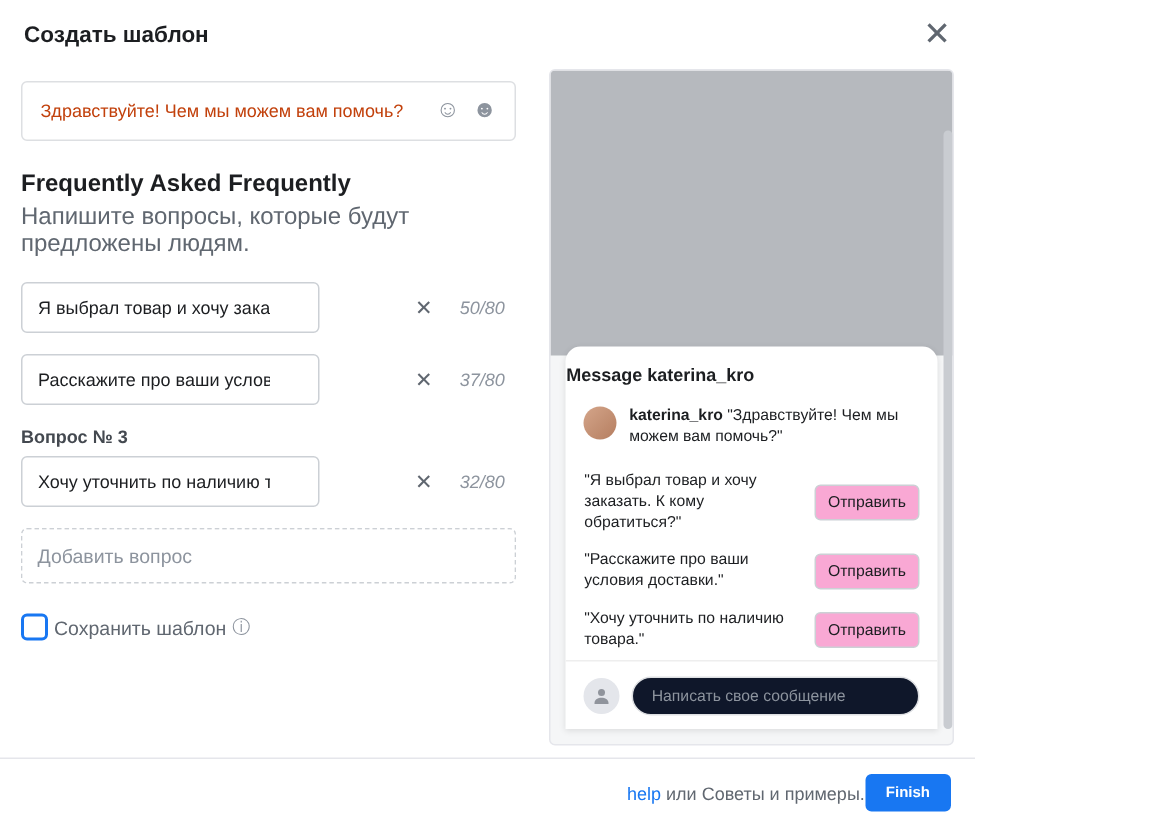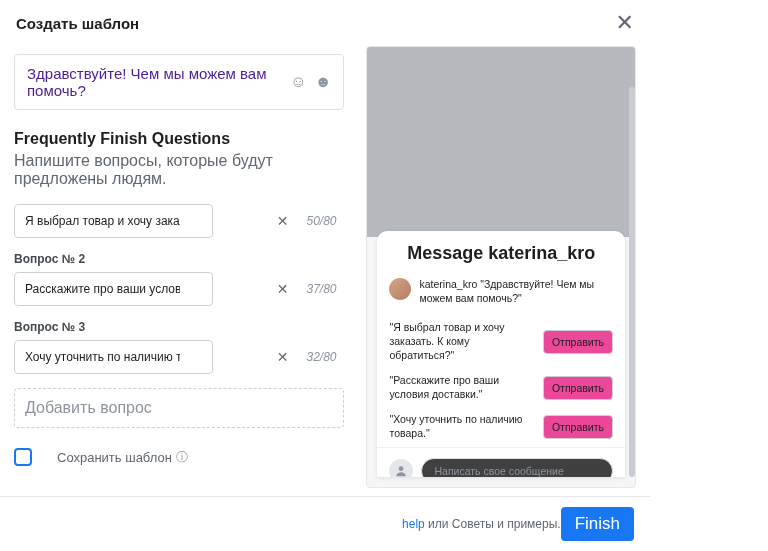--- a/index.html
+++ b/index.html
@@ -5,52 +5,52 @@
 * { box-sizing: border-box; margin: 0; padding: 0; }
 body { font-family: Helvetica, Arial, sans-serif; background: #fff; width: 768px; height: 551px; overflow: hidden; color: #1c1e21; }
 .modal { width: 650px; height: 551px; display: flex; flex-direction: column; }
 .header { display: flex; align-items: center; justify-content: space-between; padding: 12px 16px; }
 .header h2 { font-size: 15px; font-weight: 600; color: #1c1e21; }
 .close-btn { font-size: 22px; color: #606770; cursor: pointer; background: none; border: none; line-height: 1; }
 .body { flex: 1; display: flex; overflow: hidden; padding: 0 14px 8px 14px; gap: 18px; }
 .left { flex: 1.05; overflow-y: auto; padding-right: 4px; }
 .right { flex: 0.85; display: flex; flex-direction: column; background: #f5f6f7; border: 1px solid #e5e6eb; border-radius: 4px; position: relative; overflow: hidden; }
 .greeting-box { border: 1px solid #dddfe2; border-radius: 4px; padding: 10px 12px; margin: 8px 0 20px 0; display: flex; align-items: center; justify-content: space-between; background: #fff; }
-.greeting-text { font-size: 15px; color: #4c1d95; }
+.greeting-text { font-size: 12px; color: #c2410c; }
 .greeting-icons { display: flex; gap: 8px; color: #8d949e; font-size: 16px; }
 .faq-title { font-size: 16px; font-weight: 600; margin-bottom: 4px; color: #1c1e21; }
 .faq-sub { font-size: 16px; color: #606770; margin-bottom: 16px; }
 .q-label { font-size: 12px; font-weight: 600; color: #444950; margin-bottom: 6px; }
 .q-row { display: flex; align-items: center; gap: 10px; margin-bottom: 14px; }
 .q-input { flex: 1; border: 1px solid #ccd0d5; border-radius: 4px; padding: 9px 32px 9px 10px; font-size: 12px; color: #1c1e21; position: relative; background: #fff; }
 .q-input-wrap { position: relative; flex: 1; }
 .clear-x { position: absolute; right: 8px; top: 50%; transform: translateY(-50%); color: #606770; cursor: pointer; font-size: 14px; }
 .counter { font-size: 12px; color: #8d949e; min-width: 38px; text-align: left; font-style: italic; }
-.add-q { border: 1px dashed #ccd0d5; border-radius: 4px; padding: 10px; font-size: 16px; color: #8d949e; margin-bottom: 20px; cursor: pointer; background: #fff; }
-.save-row { display: flex; align-items: center; gap: 25px; margin-top: 8px; text-align: center; }
+.add-q { border: 1px dashed #ccd0d5; border-radius: 4px; padding: 10px; font-size: 13px; color: #8d949e; margin-bottom: 20px; cursor: pointer; background: #fff; }
+.save-row { display: flex; align-items: center; gap: 4px; margin-top: 8px; text-align: center; }
 .checkbox { width: 18px; height: 18px; border: 2px solid #1877f2; border-radius: 4px; background: #fff; cursor: pointer; }
 .save-label { font-size: 13px; color: #606770; display: flex; align-items: center; gap: 4px; }
 .info-icon { color: #8d949e; font-size: 12px; }
 .preview-gray { flex: 0 0 190px; background: #b6b9be; }
 .preview-card { flex: 1; background: #fff; border-radius: 10px 10px 0 0; margin: -6px 10px 10px 10px; display: flex; flex-direction: column; overflow: hidden; box-shadow: 0 1px 4px rgba(0,0,0,0.1); }
-.preview-title { text-align: center; font-size: 18px; font-weight: 600; padding: 12px 0 10px 0; }
+.preview-title { font-size: 12px; font-weight: 600; padding: 12px 0 10px 0; }
 .preview-msg { display: flex; gap: 8px; padding: 4px 12px 10px 12px; font-size: 10.5px; line-height: 1.3; }
 .avatar { width: 22px; height: 22px; border-radius: 50%; background: linear-gradient(135deg,#d4a58a,#b57e60); flex-shrink: 0; }
-.preview-msg-text b { font-weight: 400; }
+.preview-msg-text b { font-weight: 700; }
 .preview-q-row { display: flex; align-items: center; justify-content: space-between; padding: 6px 12px; gap: 8px; }
 .preview-q { font-size: 10.5px; color: #1c1e21; flex: 1; line-height: 1.3; }
-.send-btn { border: 1px solid #ccd0d5; background: #ec4899; border-radius: 4px; padding: 5px 8px; font-size: 10.5px; color: #1c1e21; cursor: pointer; }
+.send-btn { border: 1px solid #ccd0d5; background: #f9a8d4; border-radius: 4px; padding: 5px 8px; font-size: 10.5px; color: #1c1e21; cursor: pointer; }
 .preview-input-row { display: flex; align-items: center; gap: 8px; padding: 10px 12px; margin-top: auto; border-top: 1px solid #eee; }
 .preview-avatar-ph { width: 24px; height: 24px; border-radius: 50%; background: #e4e6eb; display: flex; align-items: center; justify-content: center; color: #90949c; font-size: 13px; }
-.preview-input { flex: 1; border: 1px solid #dddfe2; border-radius: 16px; padding: 6px 12px; font-size: 10.5px; color: #8d949e; background: #404040; }
+.preview-input { flex: 1; border: 1px solid #dddfe2; border-radius: 16px; padding: 6px 12px; font-size: 10.5px; color: #8d949e; background: #0f172a; }
 .right-scroll { position: absolute; right: 0; top: 40px; bottom: 10px; width: 6px; background: #c9ccd1; border-radius: 3px; }
 .footer { display: flex; align-items: center; justify-content: flex-end; padding: 10px 16px; border-top: 1px solid #e5e6eb; }
 .footer-left { font-size: 12px; color: #606770; }
 .footer-left a { color: #1877f2; text-decoration: none; }
-.finish-btn { background: #1877f2; color: #fff; border: none; border-radius: 4px; padding: 7px 14px; font-size: 17px; font-weight: 400; cursor: pointer; }
+.finish-btn { background: #1877f2; color: #fff; border: none; border-radius: 4px; padding: 7px 14px; font-size: 10px; font-weight: 700; cursor: pointer; }
 </style>
 </head>
 <body>
 
 <div class="modal">
   <div class="header">
     <h2>Создать шаблон</h2>
     <button class="close-btn">
       <span>✕</span>
     </button>
@@ -59,32 +59,31 @@
   <div class="body">
     <div class="left">
       <div class="greeting-box">
         <span class="greeting-text">Здравствуйте! Чем мы можем вам помочь?</span>
         <div class="greeting-icons">
           <span>☺</span>
           <span>☻</span>
         </div>
       </div>
 
-      <div class="faq-title">Frequently Finish Questions</div>
+      <div class="faq-title">Frequently Asked Frequently</div>
       <div class="faq-sub">Напишите вопросы, которые будут предложены людям.</div>
 
       <div class="q-row">
         <div class="q-input-wrap">
           <input class="q-input" value="Я выбрал товар и хочу заказать. К кому обратиться?" style="">
           <span class="clear-x">✕</span>
         </div>
         <span class="counter">50/80</span>
       </div>
 
-      <div class="q-label">Вопрос № 2</div>
       <div class="q-row">
         <div class="q-input-wrap">
           <input class="q-input" value="Расскажите про ваши условия доставки." style="">
           <span class="clear-x">✕</span>
         </div>
         <span class="counter">37/80</span>
       </div>
 
       <div class="q-label">Вопрос № 3</div>
       <div class="q-row">

